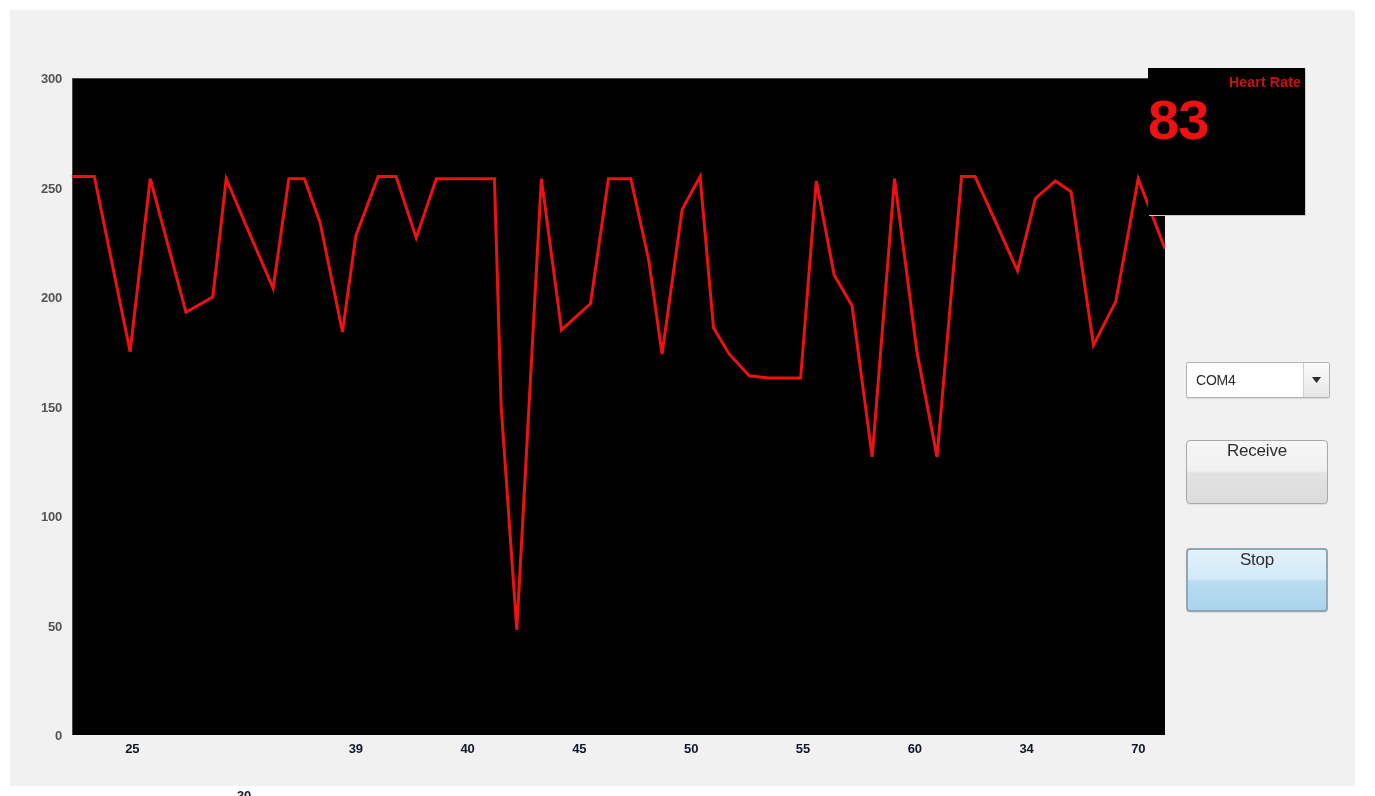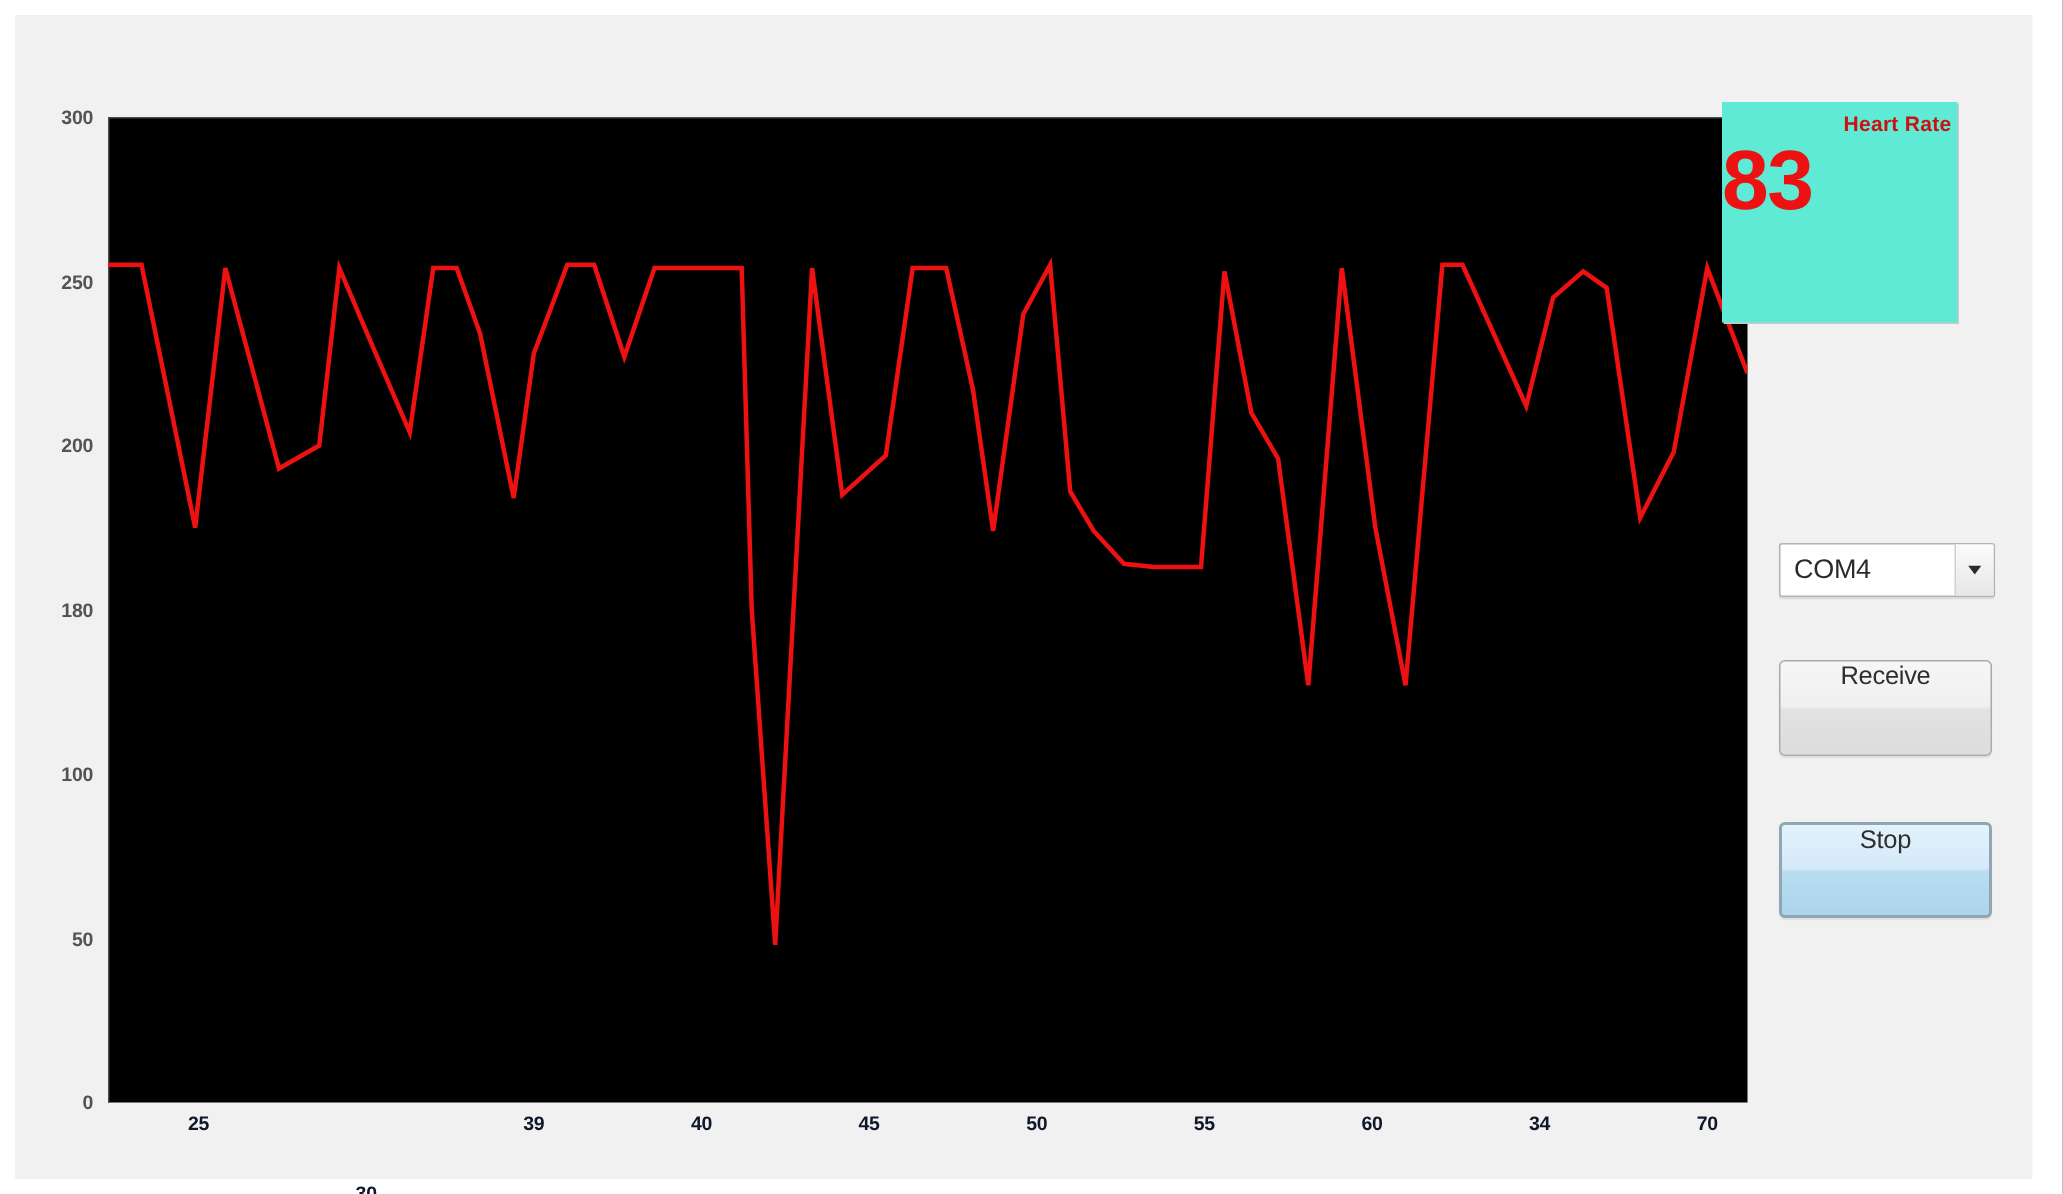--- a/index.html
+++ b/index.html
@@ -86,21 +86,21 @@
     letter-spacing: -0.2px;
   }
 
   
   #hr-panel {
     position: absolute;
     left: 1138px;
     top: 58px;
     width: 157px;
     height: 147px;
-    background: #5eead4;
+    background: #000000;
     box-shadow: 1px 1px 0 #c9c9c9;
   }
   #hr-label {
     position: absolute;
     top: 6px;
     left: 0;
     right: 4px;
     text-align: right;
     font-size: 14px;
     font-weight: bold;
@@ -136,21 +136,21 @@
     border: 1px solid #b3b3b3;
     border-radius: 2px;
     box-sizing: border-box;
     box-shadow: 0 1px 1px rgba(0,0,0,0.10);
   }
   #com-select-value {
     position: absolute;
     left: 9px;
     top: 50%;
     transform: translateY(-50%);
-    font-size: 18px;
+    font-size: 14px;
     color: #2a2a2a;
     letter-spacing: -0.2px;
   }
   #com-select-arrow {
     position: absolute;
     right: 0px;
     top: 0px;
     bottom: 0px;
     width: 26px;
     background: linear-gradient(#fbfbfb, #e6e6e6);
@@ -189,21 +189,21 @@
 </style>
 </head>
 <body>
 
 <div id="app-window">
 
   <div id="y-axis">
       <div class="y-tick" style="top: 667px;">0</div>
       <div class="y-tick" style="top: 557.5px;">50</div>
       <div class="y-tick" style="top: 448px;">100</div>
-      <div class="y-tick" style="top: 338.5px;">180</div>
+      <div class="y-tick" style="top: 338.5px;">150</div>
       <div class="y-tick" style="top: 229px;">200</div>
       <div class="y-tick" style="top: 119.5px;">250</div>
       <div class="y-tick" style="top: 10px;">300</div>
     </div>
 
   <div id="plot-panel">
     <div id="plot-area">
       <svg id="plot-svg" viewBox="0 0 1093 657" preserveAspectRatio="none">
         <polyline id="trace-line" fill="none" stroke="#ee1111" stroke-width="3" stroke-linejoin="miter" stroke-linecap="butt" vector-effect="non-scaling-stroke" points="0.00,98.55 22.35,98.55 58.11,273.75 78.23,100.74 113.99,234.33 140.82,219.00 154.23,100.74 176.58,153.30 201.17,210.24 216.81,100.74 232.46,100.74 248.10,144.54 270.46,254.04 283.87,157.68 306.22,98.55 324.10,98.55 344.22,159.87 364.33,100.74 377.74,100.74 393.39,100.74 406.80,100.74 422.45,100.74 429.15,328.50 444.80,551.88 469.39,100.74 489.50,251.85 518.56,225.57 536.44,100.74 558.79,100.74 576.67,181.77 590.09,275.94 610.20,131.40 628.08,98.55 641.49,249.66 657.14,275.94 677.26,297.84 697.37,300.03 728.67,300.03 744.31,102.93 762.19,197.10 780.08,227.76 800.19,378.87 822.54,100.74 844.90,273.75 865.01,378.87 889.60,98.55 903.01,98.55 920.89,137.97 945.48,192.72 963.36,120.45 983.48,102.93 999.12,113.88 1021.47,267.18 1043.83,223.38 1066.18,100.74 1093.00,170.82"></polyline>
       </svg>

